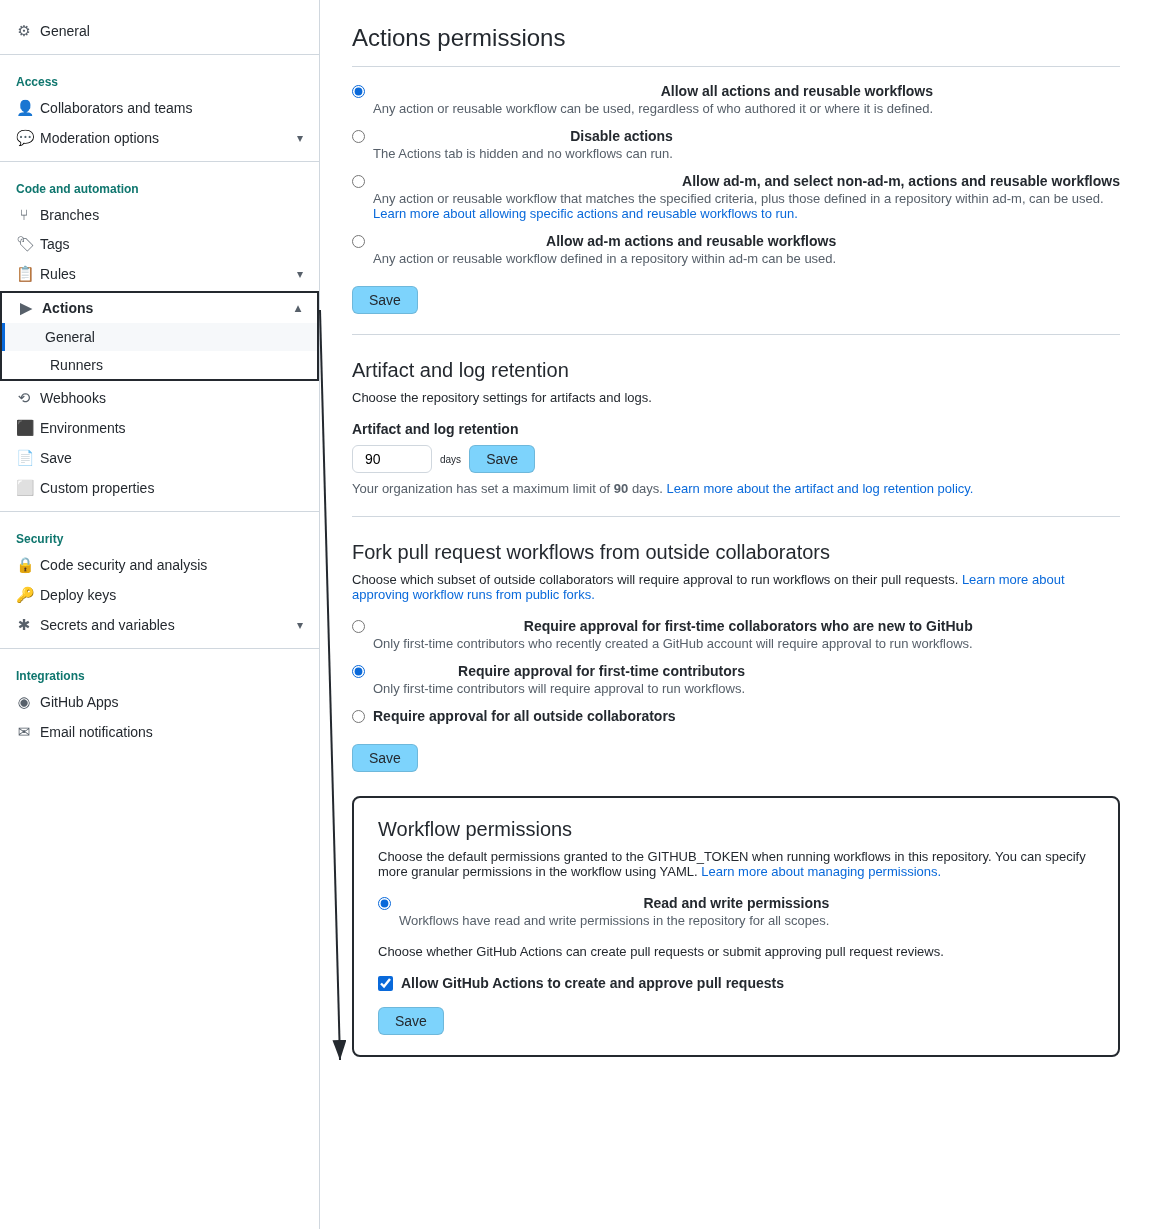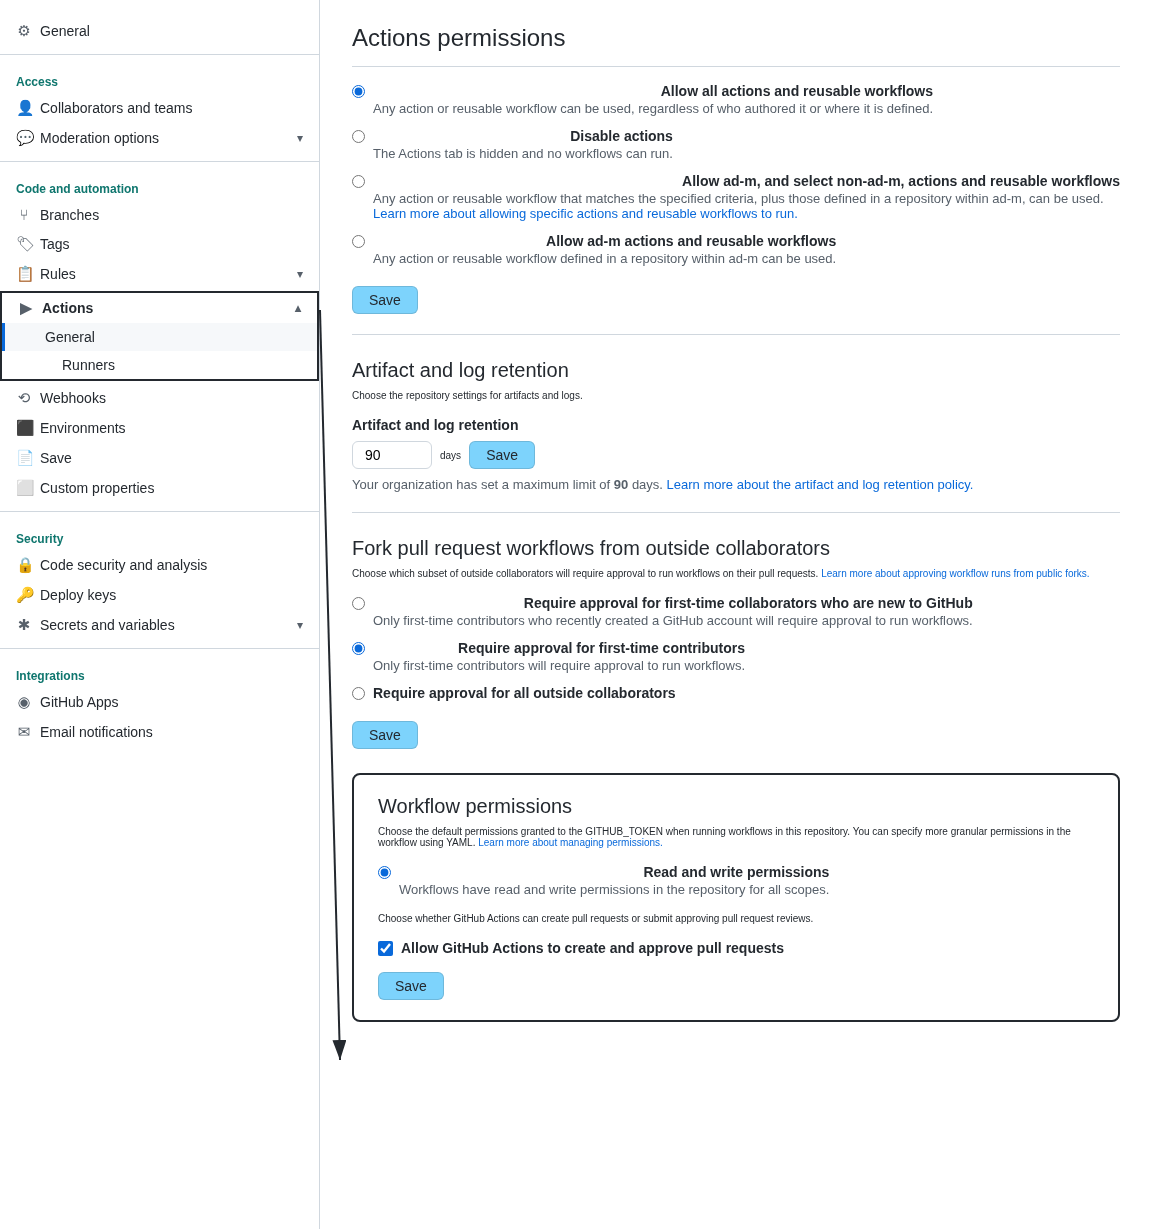--- a/index.html
+++ b/index.html
@@ -41,21 +41,21 @@
       padding: 12px 16px 4px;
       text-transform: none;
     }
     .sidebar-item-general {
       padding-left: 40px;
       border-left: 3px solid #0969da;
       background: #f6f8fa;
       font-weight: 400;
     }
     .sidebar-item-runners {
-      padding-left: 60px;
+      padding-left: 48px;
       align-items: center;
     }
     .sidebar-item.has-chevron {
       justify-content: space-between;
     }
     .sidebar-item.has-chevron .left {
       display: flex;
       align-items: center;
     }
     .chevron { color: #57606a; font-size: 12px; }
@@ -82,21 +82,21 @@
     }
     h2.section-title {
       font-size: 20px;
       font-weight: 400;
       margin-top: 24px;
       margin-bottom: 8px;
     }
     .section-description {
       color: #24292f;
       margin-bottom: 16px;
-      font-size: 10px;
+      font-size: 13px;
     }
     .radio-option {
       display: flex;
       align-items: flex-start;
       margin-bottom: 12px;
     }
     .radio-option input[type="radio"] {
       margin-top: 2px;
       margin-right: 8px;
       cursor: pointer;

